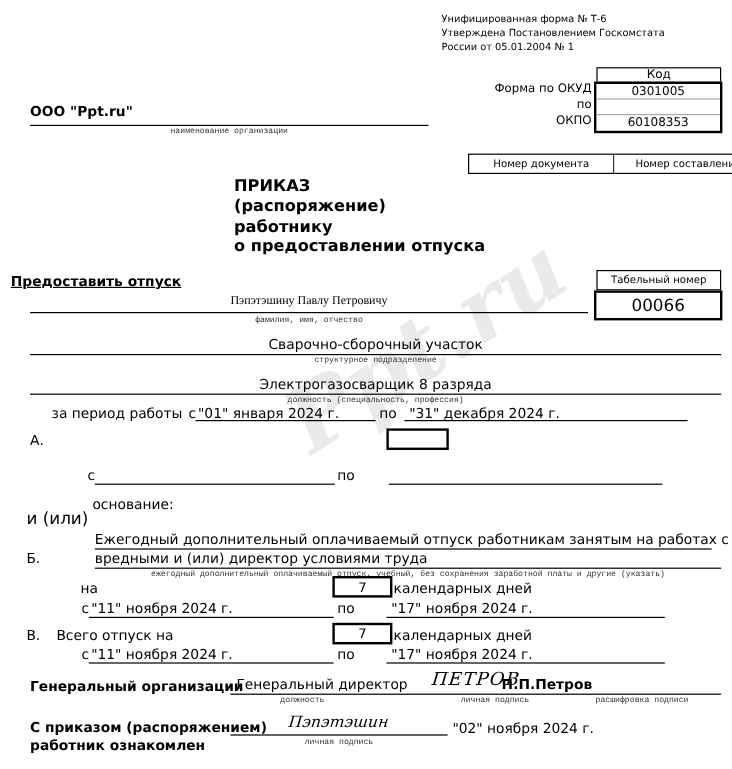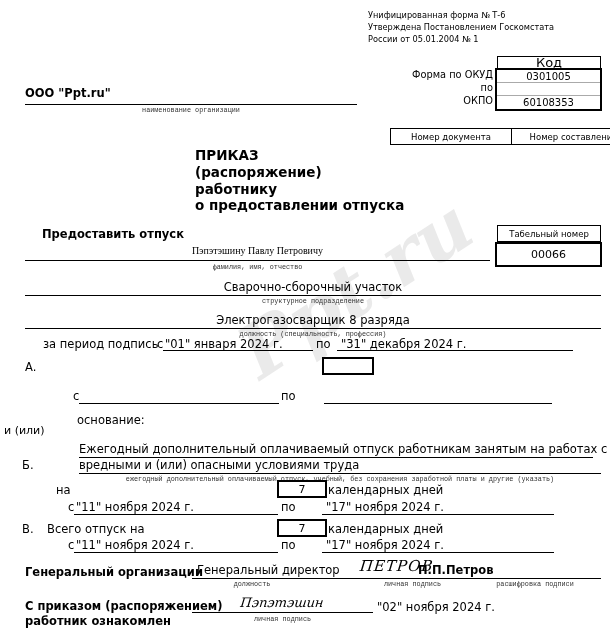--- a/index.html
+++ b/index.html
@@ -33,21 +33,21 @@
     <div>Утверждена Постановлением Госкомстата</div>
     <div>России от 05.01.2004 № 1</div>
   </div>
 
   <div class="t" style="left:360px;top:69px;width:133px;text-align:right;font-size:9.8px;line-height:12.9px;">
     <div>Форма по ОКУД</div>
     <div>по</div>
     <div>ОКПО</div>
   </div>
 
-  <div class="cell" style="position:absolute;left:497px;top:56px;width:104px;height:13px;font-size:13px;">
+  <div class="cell" style="position:absolute;left:497px;top:56px;width:104px;height:13px;font-size:10px;">
     <span>Код</span>
   </div>
   <div class="box2" style="left:495px;top:68px;width:103px;height:39px;flex-direction:column;padding:0;">
     <div class="vcell" style="width:100%;height:13px;border-bottom:1px solid #aaa;">
         <span>0301005</span>
       </div>
     <div class="vcell" style="width:100%;height:13px;border-bottom:1px solid #aaa;">
         <span></span>
       </div>
     <div class="vcell" style="width:100%;height:13px;">
@@ -70,64 +70,64 @@
     </div>
   </div>
 
   <div class="t b" style="left:195px;top:147px;font-size:13.5px;line-height:16.8px;">
     <div>ПРИКАЗ</div>
     <div>(распоряжение)</div>
     <div>работнику</div>
     <div>о предоставлении отпуска</div>
   </div>
 
-  <span class="t b" style="left:42px;top:228px;">Предоставить отпуск</span>
+  <span class="t b" style="left:9px;top:228px;text-decoration:underline;">Предоставить отпуск</span>
   <div class="cell" style="position:absolute;left:497px;top:225px;width:104px;height:17px;">
     <span>Табельный номер</span>
   </div>
-  <div class="box2" style="left:495px;top:242px;width:103px;height:21px;font-size:11px;">
+  <div class="box2" style="left:495px;top:242px;width:103px;height:21px;font-size:14px;">
     <span>00066</span>
   </div>
 
   <div class="t serif ctr" style="left:25px;top:245px;width:465px;font-size:10px;">Пэпэтэшину Павлу Петровичу</div>
   <div class="ul" style="left:25px;top:260px;width:465px;"></div>
   <div class="cap" style="left:25px;top:263px;width:465px;">фамилия, имя, отчество</div>
 
   <div class="t ctr" style="left:25px;top:281px;width:576px;">Сварочно-сборочный участок</div>
   <div class="ul" style="left:25px;top:295px;width:576px;"></div>
   <div class="cap" style="left:25px;top:297px;width:576px;">структурное подразделение</div>
 
   <div class="t ctr" style="left:25px;top:314px;width:576px;">Электрогазосварщик 8 разряда</div>
   <div class="ul" style="left:25px;top:328px;width:576px;"></div>
   <div class="cap" style="left:25px;top:330px;width:576px;">должность (специальность, профессия)</div>
 
-  <span class="t" style="left:43px;top:338px;">за период подпись</span>
+  <span class="t" style="left:43px;top:338px;">за период работы</span>
   <span class="t" style="left:157px;top:338px;">с</span>
   <div class="ul" style="left:163px;top:350px;width:150px;"></div>
   <span class="t" style="left:165px;top:338px;">"01" января 2024 г.</span>
   <span class="t" style="left:316px;top:338px;">по</span>
   <div class="ul" style="left:337px;top:350px;width:236px;"></div>
   <span class="t" style="left:341px;top:338px;">"31" декабря 2024 г.</span>
 
   <span class="t" style="left:25px;top:361px;">А.</span>
   <div class="box2" style="left:322px;top:357px;width:48px;height:14px;"></div>
   <span class="t" style="left:73px;top:390px;">с</span>
   <div class="ul" style="left:79px;top:403px;width:200px;"></div>
   <span class="t" style="left:281px;top:390px;">по</span>
   <div class="ul" style="left:324px;top:403px;width:228px;"></div>
   <span class="t" style="left:77px;top:414px;">основание:</span>
-  <span class="t" style="left:4px;top:425px;font-size:11px;">и (или)</span>
+  <span class="t" style="left:22px;top:425px;font-size:14px;">и (или)</span>
 
   <span class="t" style="left:79px;top:443px;">Ежегодный дополнительный оплачиваемый отпуск работникам занятым на работах с</span>
   <div class="ul" style="left:79px;top:457px;width:514px;"></div>
   <span class="t" style="left:22px;top:459px;">Б.</span>
-  <span class="t" style="left:79px;top:459px;">вредными и (или) опасными условиями труда</span>
+  <span class="t" style="left:79px;top:459px;">вредными и (или) директор условиями труда</span>
   <div class="ul" style="left:79px;top:473px;width:522px;"></div>
   <div class="cap" style="left:79px;top:475px;width:522px;">ежегодный дополнительный оплачиваемый отпуск, учебный, без сохранения заработной платы и другие (указать)</div>
-  <span class="t" style="left:56px;top:484px;text-align:right;">на</span>
+  <span class="t" style="left:67px;top:484px;text-align:right;">на</span>
   <div class="box2" style="left:277px;top:480px;width:46px;height:14px;">
     <span>7</span>
   </div>
   <span class="t" style="left:328px;top:484px;">календарных дней</span>
   <span class="t" style="left:68px;top:501px;">с</span>
   <div class="ul" style="left:74px;top:514px;width:204px;"></div>
   <span class="t" style="left:76px;top:501px;">"11" ноября 2024 г.</span>
   <span class="t" style="left:281px;top:501px;">по</span>
   <div class="ul" style="left:322px;top:514px;width:232px;"></div>
   <span class="t" style="left:326px;top:501px;">"17" ноября 2024 г.</span>

